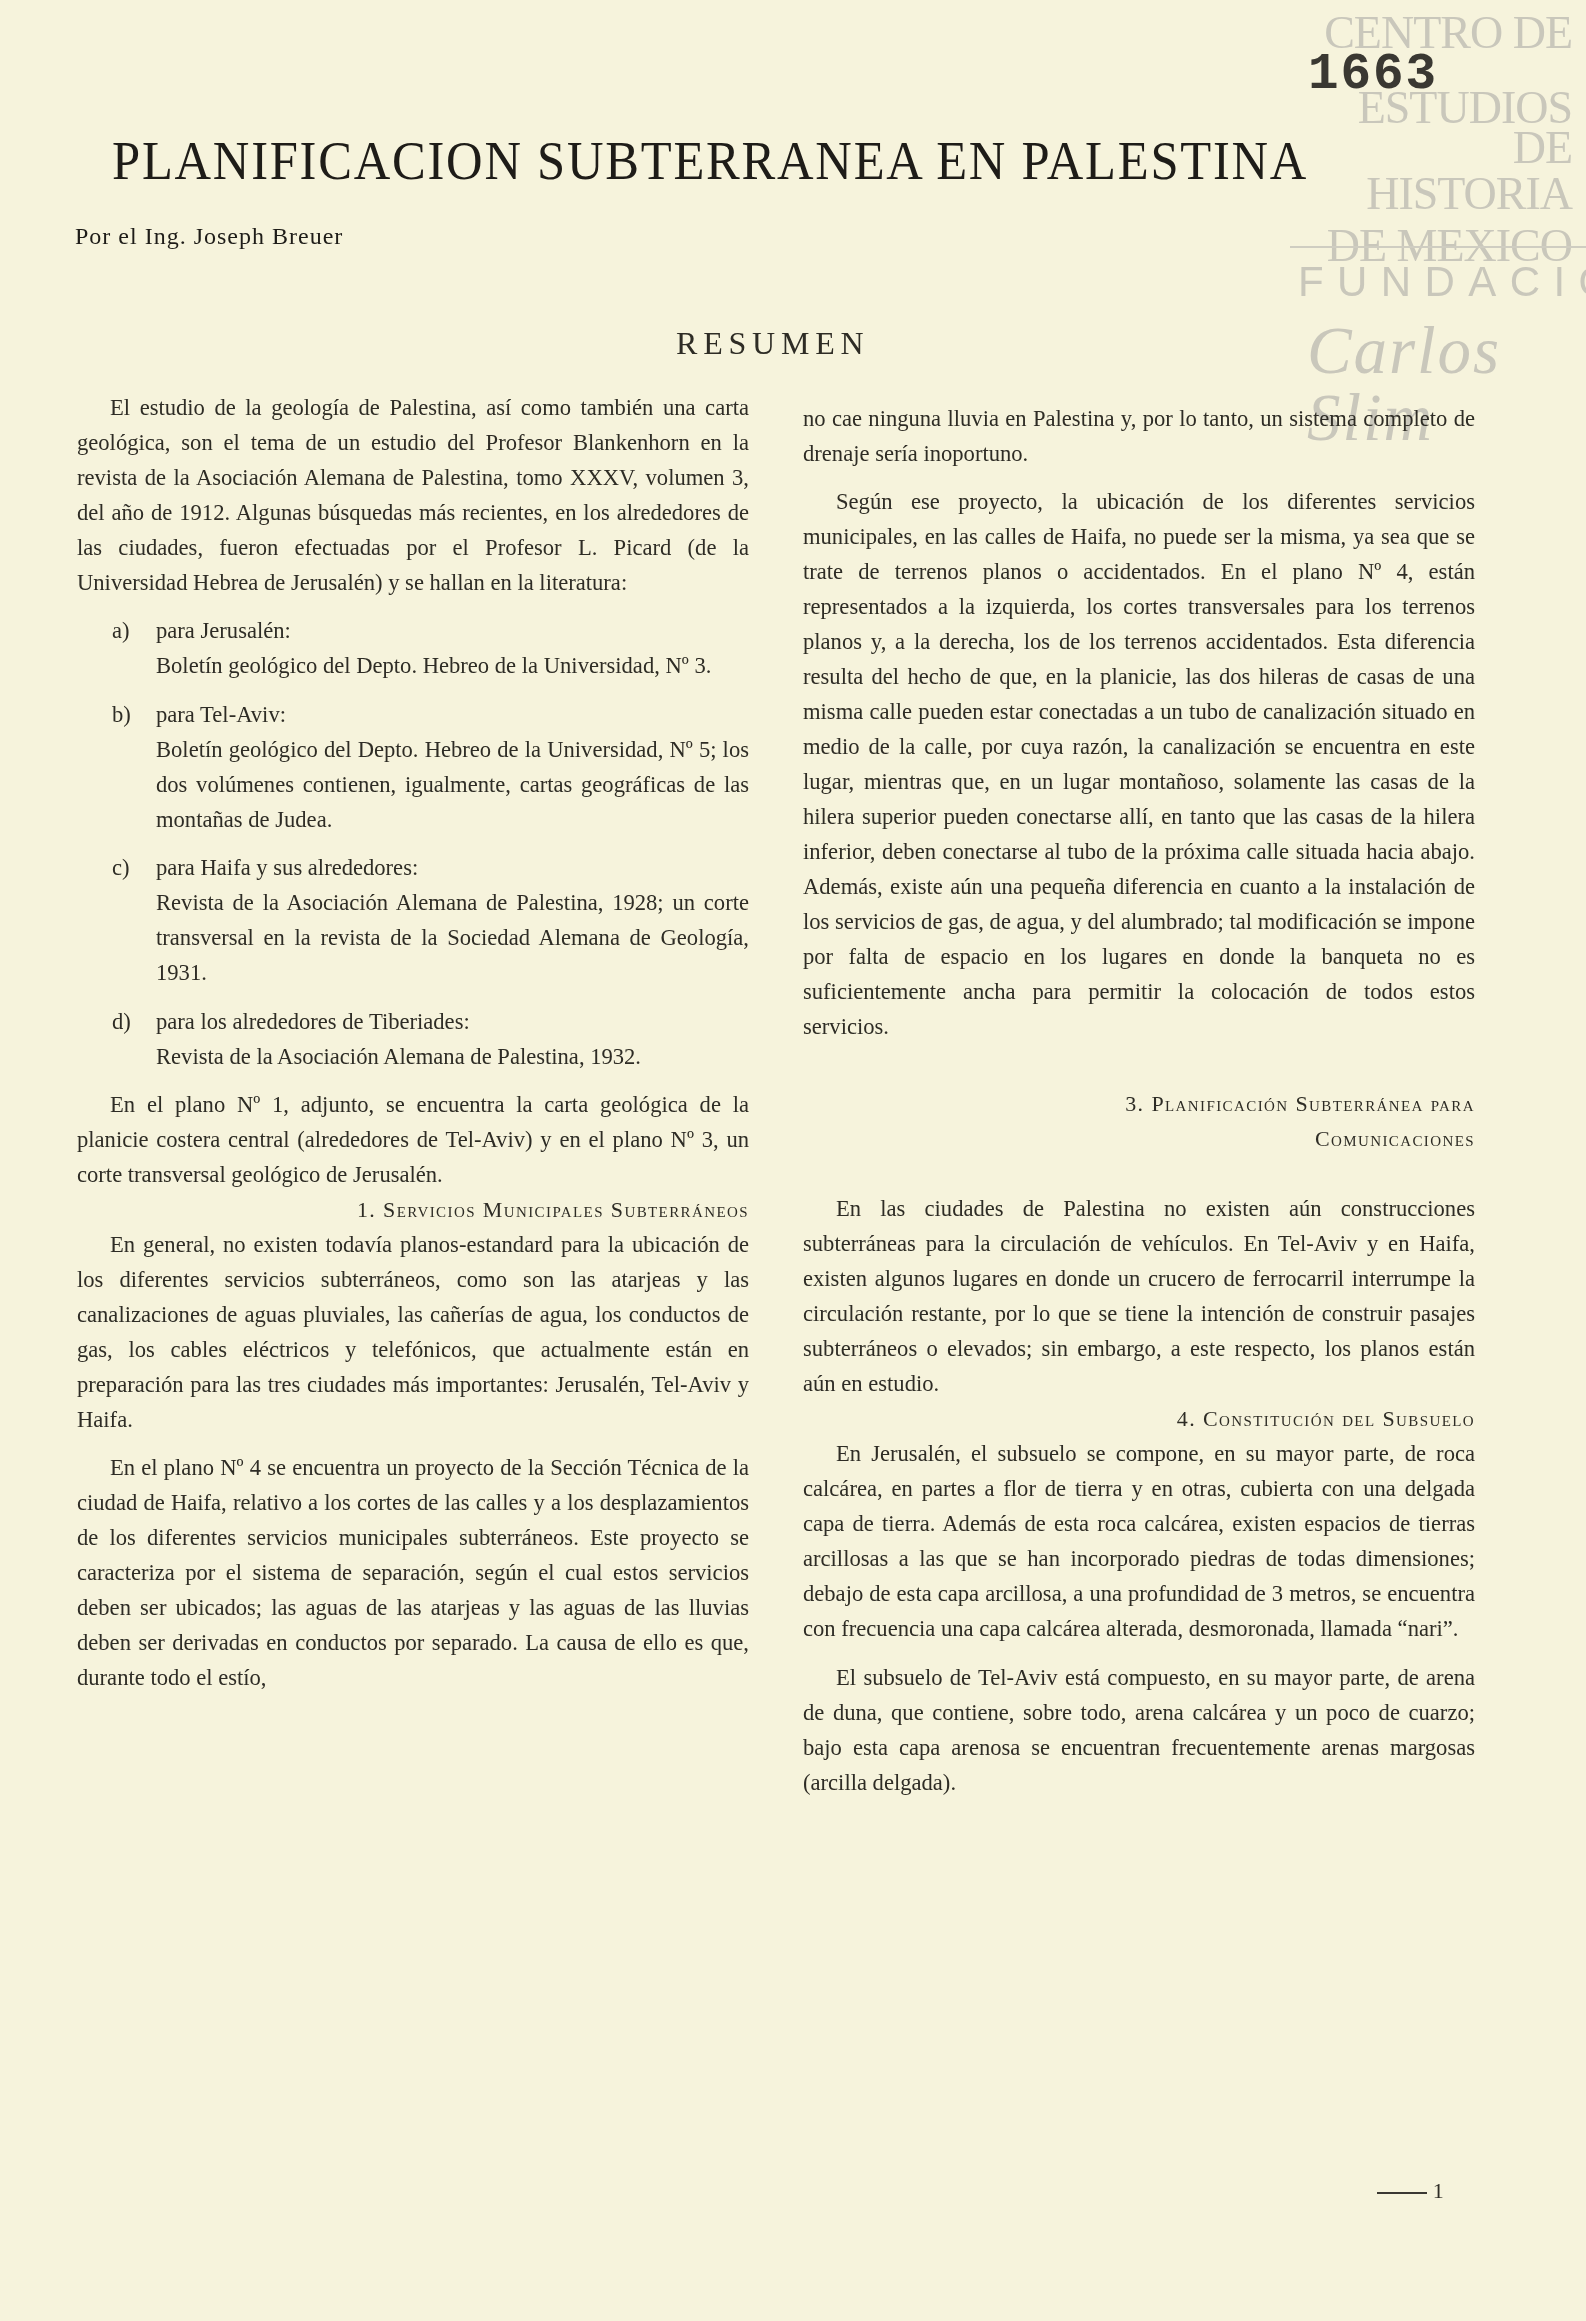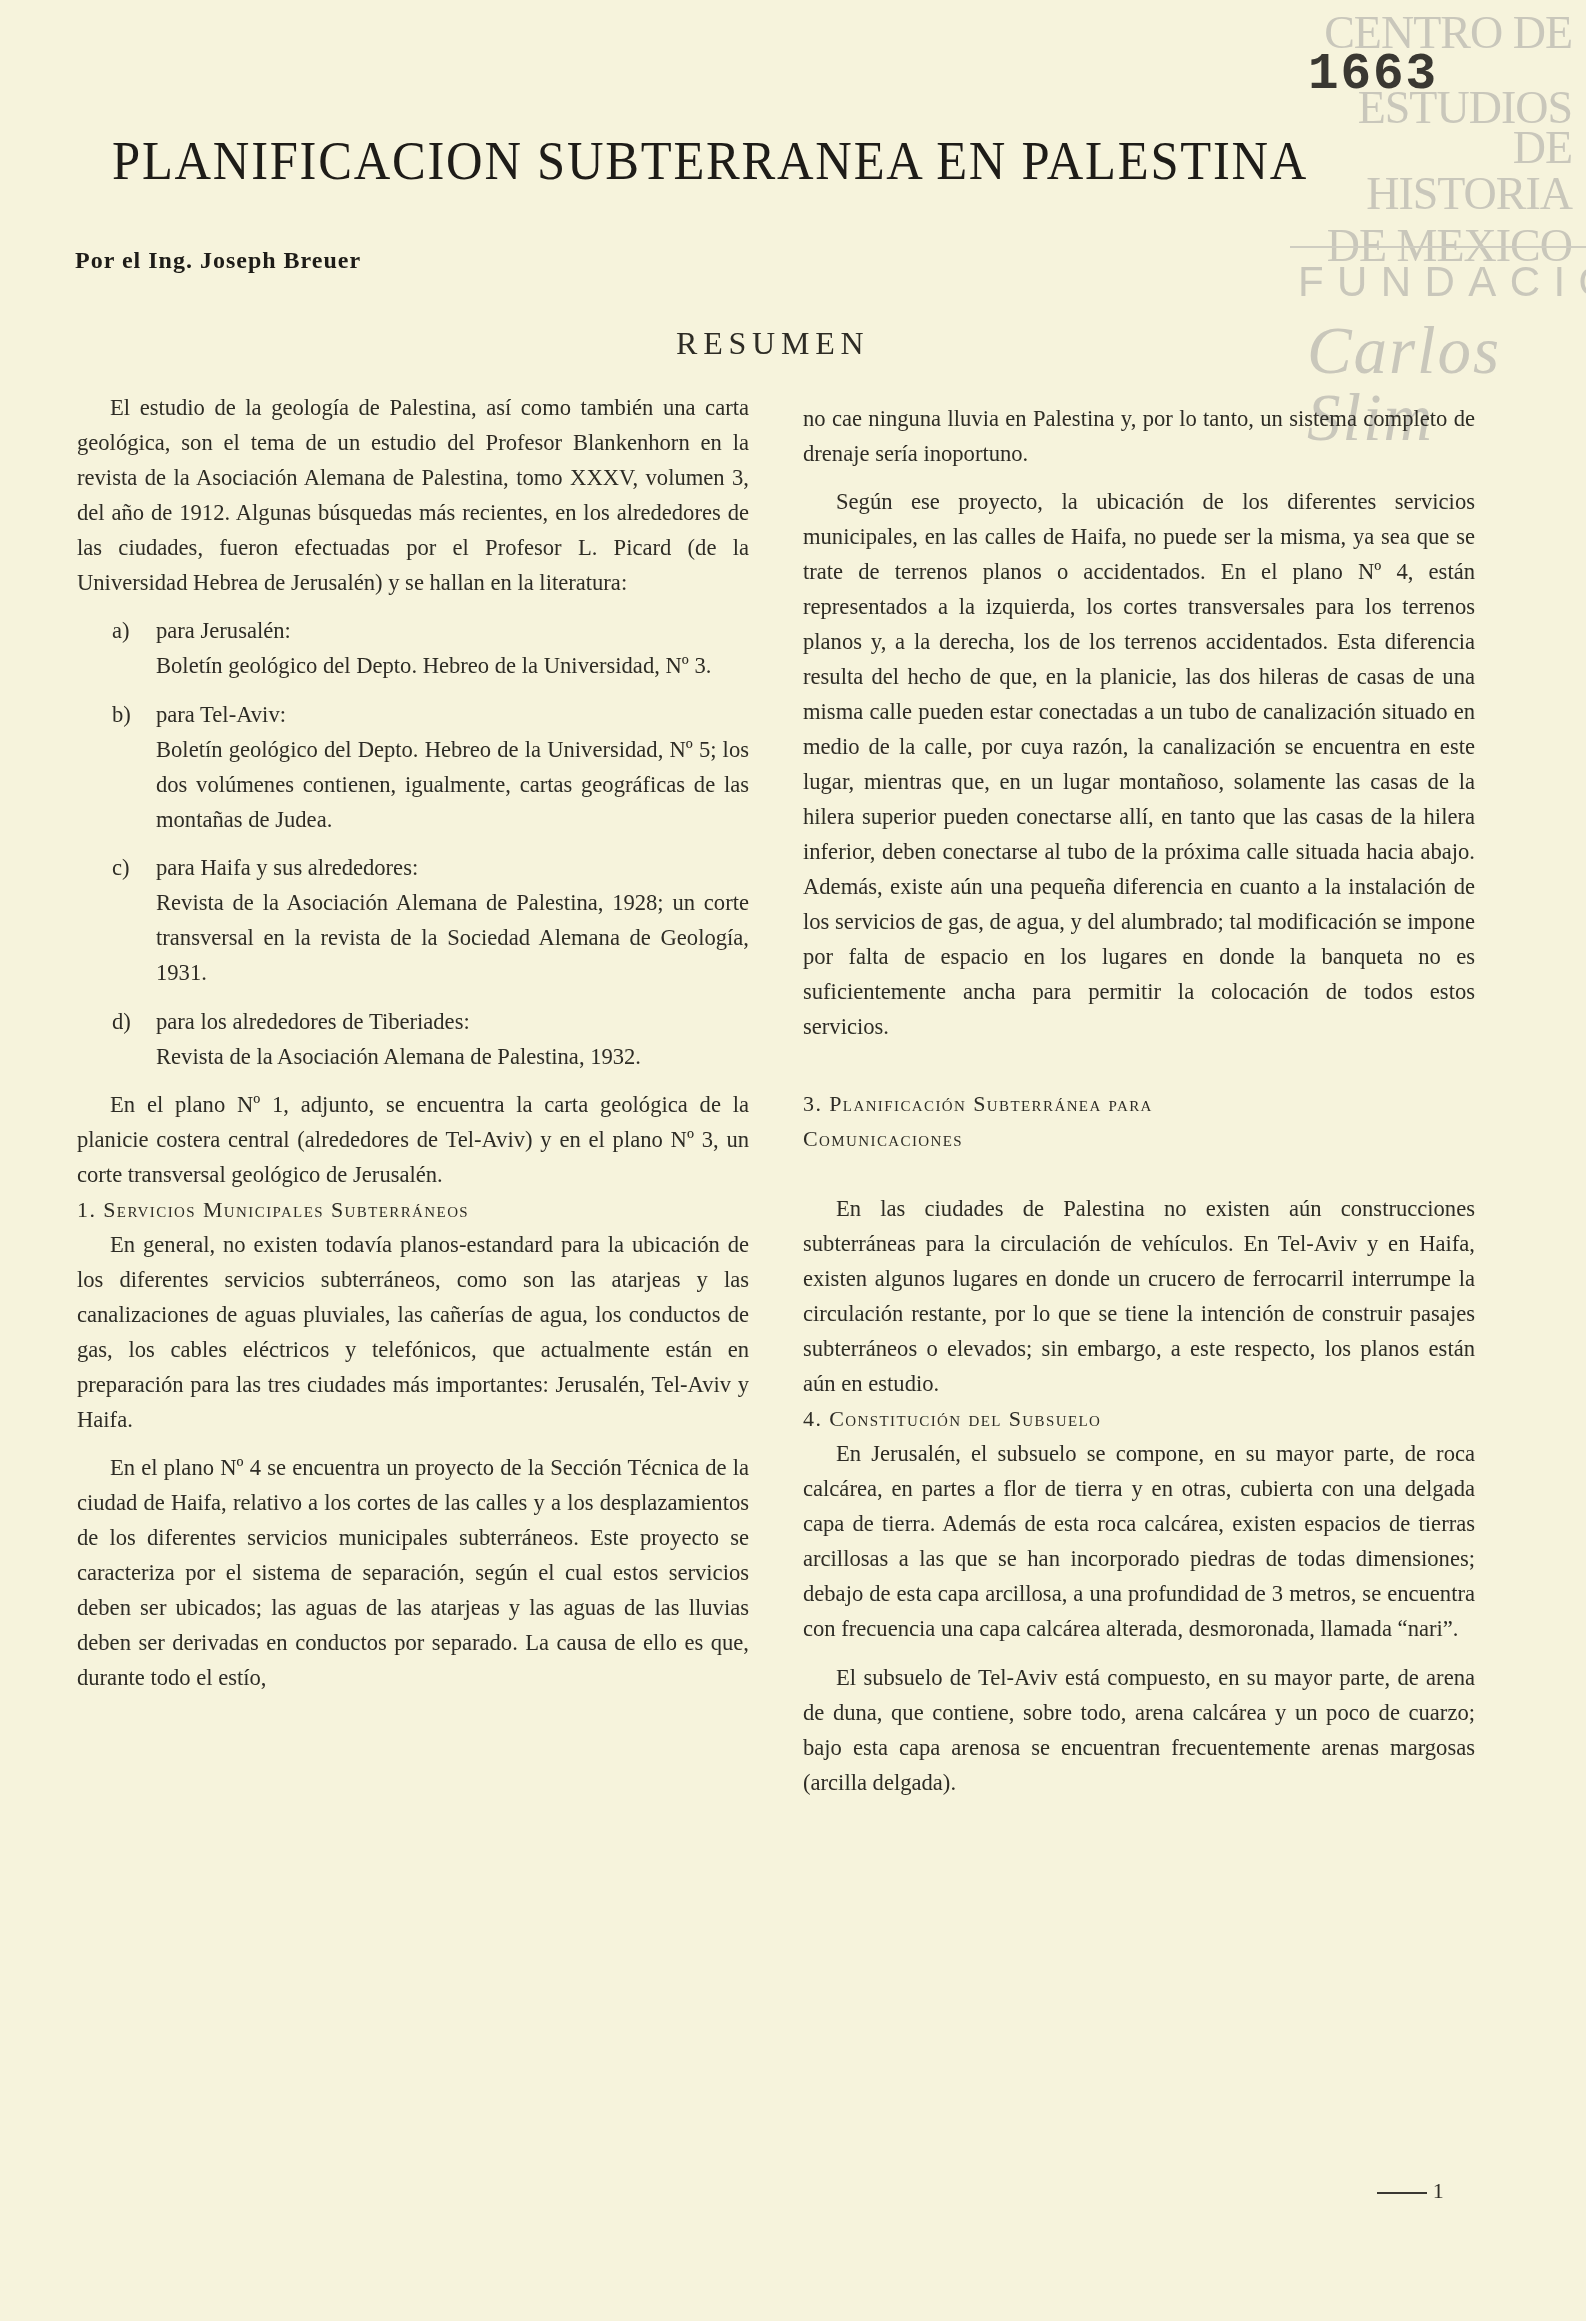--- a/index.html
+++ b/index.html
@@ -20,37 +20,37 @@
     .wm-l2 { top: 85px; }
     .wm-l3 { top: 125px; }
     .wm-l4 { top: 199px; margin-top: 24px; }
     .wm-rule { position: absolute; left: 21px; right: 0; top: 246px; height: 1.9px; background: #cfcdc1; }
     .wm-fund { position: absolute; left: 29px; top: 261px; font-family: "Liberation Sans", sans-serif; font-size: 42px; letter-spacing: 13.4px; line-height: 1; }
     .wm-sig { position: absolute; left: 38px; top: 317px; font-family: "Liberation Serif", serif; font-style: italic; font-size: 67px; line-height: 1; letter-spacing: 1.9px; }
 
     .stamp { position: absolute; left: 1308px; top: 46px; font-family: "Liberation Mono", monospace; font-weight: bold; font-size: 51px; color: #3a3832; letter-spacing: 1.9px; }
 
     .title { position: absolute; left: 112px; top: 129px; font-family: "Liberation Serif", serif; font-size: 55px; letter-spacing: 1.9px; color: #1e1c18; transform: scaleX(0.92); transform-origin: left top; white-space: nowrap; }
-    .author { position: absolute; left: 75px; top: 223px; font-size: 24px; font-weight: bold; color: #1e1c18; letter-spacing: 1px; margin-top: 24px; }
+    .author { position: absolute; left: 75px; top: 223px; font-size: 24px; font-weight: normal; color: #1e1c18; letter-spacing: 1px; }
     .resumen { position: absolute; left: 0; width: 1586px; text-align: left; top: 325px; }
     .resumen span { position: absolute; left: 676px; font-size: 32px; letter-spacing: 5.8px; color: #2e2c25; }
 
     .col { position: absolute; width: 672px; font-size: 22.6px; line-height: 35px; text-align: justify; }
     .col-left { left: 77px; top: 390px; }
     .col-right { left: 803px; top: 401px; }
     .col p { margin: 0; }
     .para { text-indent: 33px; }
     .para + .para { margin-top: 13.4px; }
 
     .ref { margin-top: 13.4px; }
     .ref-head { display: flex; }
     .ref-letter { width: 44px; padding-left: 35px; }
     .ref-body { padding-left: 79px; }
 
-    .heading { text-align: left; font-variant: small-caps; font-size: 22px; letter-spacing: 1.4px; line-height: 35px; text-indent: 0; }
+    .heading { text-align: right; font-variant: small-caps; font-size: 22px; letter-spacing: 1.4px; line-height: 35px; text-indent: 0; }
     .h-left { margin-top: 40px; margin-bottom: 37px; }
     .h-right { margin-top: 42px; margin-bottom: 35px; }
 
     .folio { position: absolute; left: 1377px; top: 2178px; font-size: 22px; }
     .folio-rule { display: inline-block; width: 50px; height: 1.9px; background: #3a3832; vertical-align: middle; margin-right: 5.8px; }
   </style>
 </head>
 <body>
 
 <div class="page">

